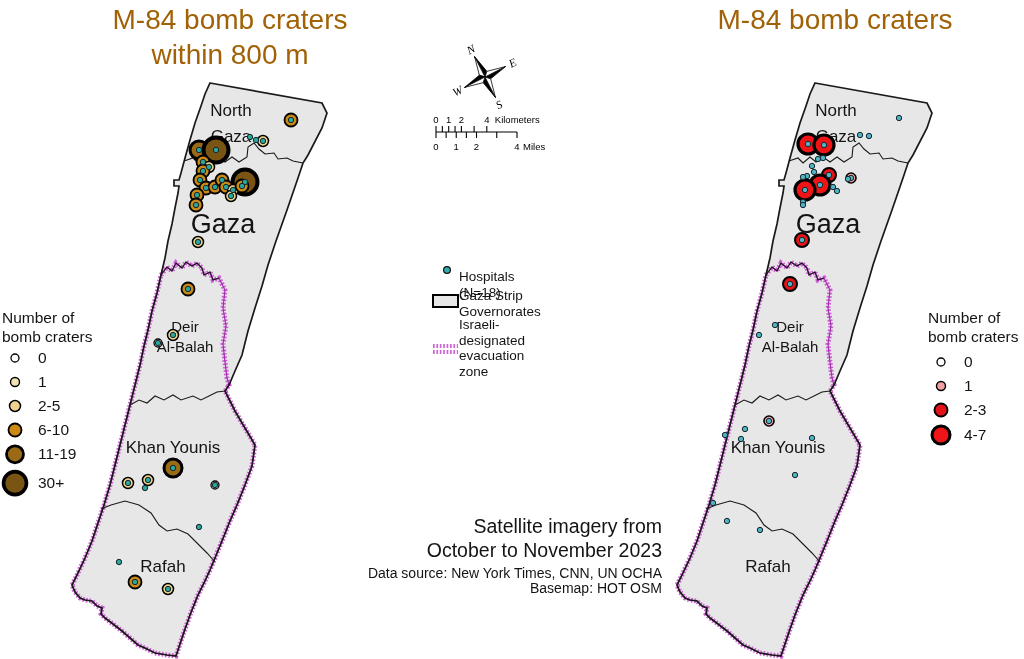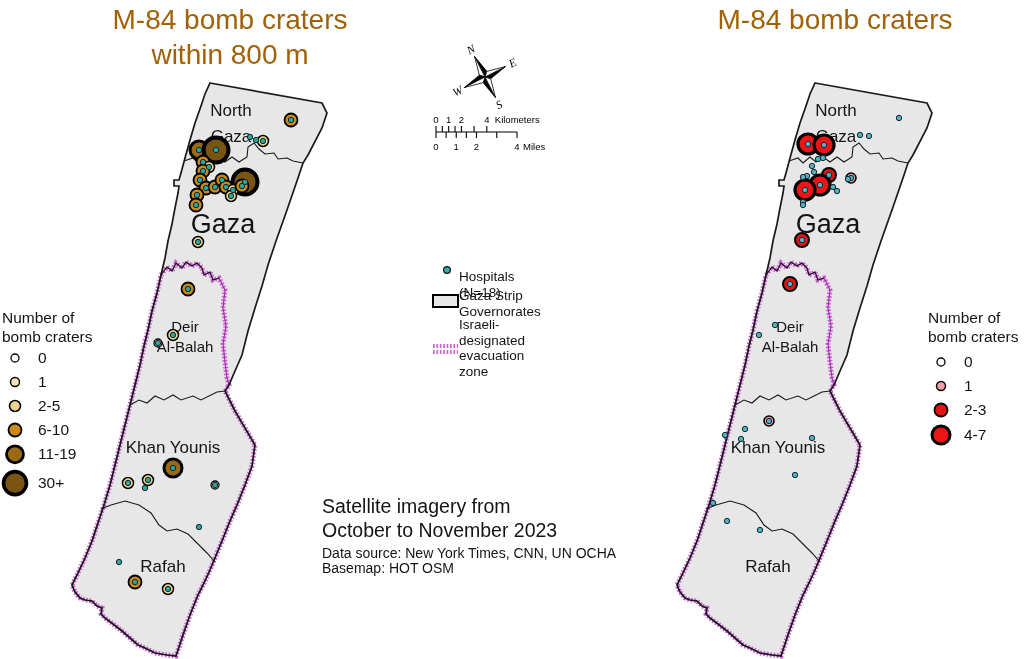--- a/index.html
+++ b/index.html
@@ -6,21 +6,21 @@
   body{
     width:1024px;height:659px;position:relative;overflow:hidden;background:#ffffff;
     font-family:"Liberation Sans",sans-serif;color:#141414;
   }
   .abs{position:absolute;}
   .ttl{font-size:28px;line-height:35px;text-align:center;width:300px;color:#a16207;}
   .maplegend-title{font-size:15.5px;line-height:19px;}
   .lrow{display:flex;align-items:center;}
   .lrow span{font-size:15.5px;margin-left:6px;white-space:nowrap;}
   .clegend-label{font-size:13.5px;line-height:15.5px;}
-  .credits{text-align:left;width:340px;}
+  .credits{text-align:right;width:340px;margin-top:20px;}
   .credits .big{font-size:19.5px;line-height:24px;}
   .credits .small{font-size:14px;line-height:14.5px;}
   svg{position:absolute;overflow:visible;}
 </style>
 </head>
 <body>
 
 <div class="abs ttl" style="left:80px;top:2px;">
   <div>M-84 bomb craters</div>
   <div>within 800 m</div>

